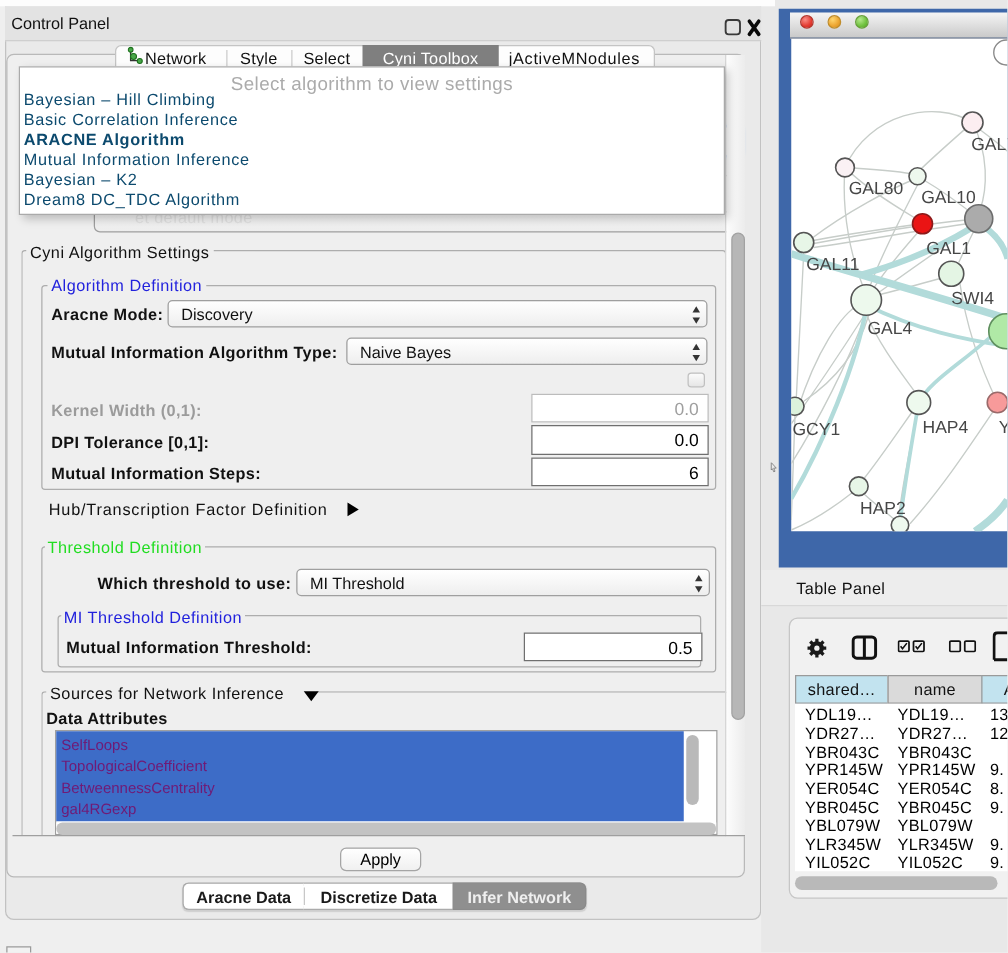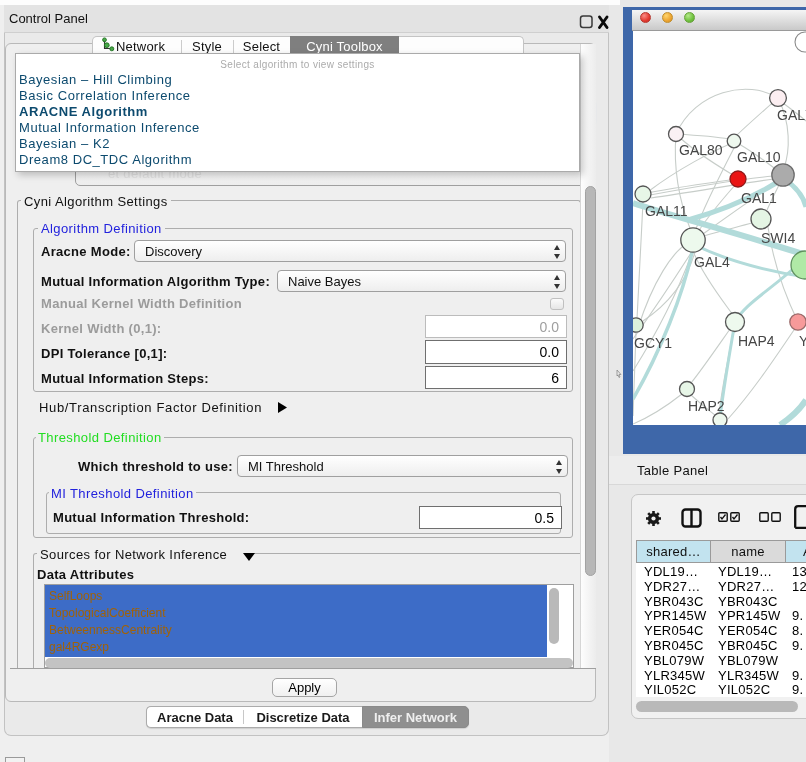--- a/index.html
+++ b/index.html
@@ -55,21 +55,21 @@
 
 #segtabs { position:absolute; left:146px; top:706px; width:323px; height:22px;
   border:1px solid #ababab; border-radius:5px; background:#fff; overflow:hidden;
   box-shadow:0 1px 1px rgba(0,0,0,0.12); }
 .seg { position:absolute; height:22px; font-size:13px; font-weight:bold; color:#1a1a1a;
   text-align:center; padding-top:3px; }
 
 
 #popup { position:absolute; left:15px; top:53px; width:565px; height:119px; background:#fff;
   border:1px solid #aaa; box-shadow:3px 3px 7px rgba(0,0,0,0.22); z-index:50; }
-#popup .hdr { position:absolute; left:0; top:5px; width:100%; text-align:center; font-size:10px; color:#ababab; letter-spacing:0.35px; }
+#popup .hdr { position:absolute; left:0; top:5px; width:100%; text-align:center; font-size:15px; color:#ababab; letter-spacing:0.35px; }
 #popup .it { position:absolute; left:3px; font-size:13px; color:#0c4a6e; white-space:nowrap; letter-spacing:0.55px; }
 
 
 #netwin { position:absolute; left:623px; top:7px; width:183px; height:447px; background:#3e67a9; }
 #nw-title { position:absolute; left:9px; top:3px; width:174px; height:21px;
   background:linear-gradient(#f5f5f5,#c9c9c9); border-bottom:1px solid #9a9a9a; }
 .light { position:absolute; top:5px; width:11px; height:11px; border-radius:50%; }
 #nw-canvas { position:absolute; left:10px; top:24px; width:173px; height:394px; background:#fff; }
 
 
@@ -106,20 +106,21 @@
       <circle cx="4.8" cy="8.2" r="2.4" fill="#4aa84a" stroke="#1c701c" stroke-width="0.9"></circle>
       <circle cx="9.8" cy="11.8" r="2" fill="#4aa84a" stroke="#1c701c" stroke-width="0.9"></circle>
     </svg>
     <span style="position:absolute; left:23px; top:3px;">Network</span>
   </div>
   <div class="tabsep" style="left:181px; top:40px; position:absolute;"></div>
   <div class="tab" style="left:181px; top:36px; width:52px; position:absolute;">Style</div>
   <div class="tabsep" style="left:233px; top:40px; position:absolute;"></div>
   <div class="tab" style="left:233px; top:36px; width:57px; position:absolute;">Select</div>
   <div id="tab-sel" style="left:290px; top:36px; position:absolute;">Cyni Toolbox</div>
+  <div class="tab" style="left:399px; top:36px; width:123px; position:absolute; letter-spacing:0.55px; text-align:left; padding-left:8px;">jActiveMNodules</div>
 
   <div class="abs" style="left:75px; top:158px; width:516px; height:28px; background:linear-gradient(#fcfcfc,#ededed); border:1px solid #9f9f9f; border-radius:5px;"></div>
   <div class="abs" style="left:108px; top:166px; font-size:13px; color:#e2e2e2; white-space:nowrap; letter-spacing:0.3px;">et default mode</div>
 
   <div class="abs" style="left:570px; top:100px; width:24px; height:26px; background:linear-gradient(#fff,#eee); border:2px solid #85aee0; border-radius:5px; box-shadow:0 0 3px #9cc0ea;"></div>
   <div class="abs" style="left:566px; top:140px; width:28px; height:30px; background:linear-gradient(#fff,#eee); border:1px solid #9f9f9f; border-radius:5px;"></div>
 
   <div class="gbox" style="left:17px; top:200px; width:564px; height:468px; border-bottom:none; border-radius:3px 3px 0 0;"></div>
   <div class="gtitle" style="left:21px; top:194px; color:#111;">Cyni Algorithm Settings</div>
 
@@ -135,21 +136,20 @@
   </div>
 
   <div class="lbl" style="left:41px; top:274px;">Mutual Information Algorithm Type:</div>
   <div class="combo" style="left:277px; top:270px; width:289px;">Naive Bayes
     <svg class="arr" viewBox="0 0 8 16">
         <path d="M4 1 L7 6 L1 6 Z" fill="#333"></path>
         <path d="M4 15 L7 10 L1 10 Z" fill="#333"></path>
       </svg>
   </div>
 
-  <div class="lbl dis" style="left:41px; top:296px;">Manual Kernel Width Definition</div>
   <div class="abs" style="left:550px; top:298px; width:14px; height:12px; background:linear-gradient(#fbfbfb,#e6e6e6); border:1px solid #c0c0c0; border-radius:3px;"></div>
 
   <div class="lbl dis" style="left:41px; top:321px;">Kernel Width (0,1):</div>
   <div class="fld dis" style="left:425px; top:315px; width:142px; height:23px;">0.0</div>
 
   <div class="lbl" style="left:41px; top:346px;">DPI Tolerance [0,1]:</div>
   <div class="fld" style="left:425px; top:340px; width:142px; height:24px;">0.0</div>
 
   <div class="lbl" style="left:41px; top:371px;">Mutual Information Steps:</div>
   <div class="fld" style="left:425px; top:366px; width:142px; height:23px;">6</div>
@@ -179,21 +179,21 @@
   <div class="gbox" style="left:33px; top:553px; width:550px; height:115px; border-bottom:none; border-radius:3px 3px 0 0;"></div>
   <div class="gtitle" style="left:37px; top:547px; color:#111; padding-right:26px;">Sources for Network Inference</div>
   <svg class="abs" style="left:242px; top:551px;" width="14" height="11" viewBox="0 0 14 11">
       <path d="M1 2 L13 2 L7 10 Z" fill="#000"></path>
     </svg>
 
   <div class="lbl" style="left:37px; top:567px;">Data Attributes</div>
 
   <div class="abs" style="left:44px; top:584px; width:530px; height:84px; background:#fff; border:1px solid #9f9f9f;"></div>
   <div class="abs" style="left:45px; top:585px; width:502px; height:72px; background:#3d6cc7;"></div>
-  <div class="abs" style="left:49px; top:588px; font-size:12px; color:#a16207; line-height:17px;">SelfLoops<br>TopologicalCoefficient<br>BetweennessCentrality<br>gal4RGexp</div>
+  <div class="abs" style="left:49px; top:588px; font-size:12px; color:#701a75; line-height:17px;">SelfLoops<br>TopologicalCoefficient<br>BetweennessCentrality<br>gal4RGexp</div>
   <div class="abs" style="left:549px; top:588px; width:10px; height:56px; background:#b9b9b9; border-radius:5px;"></div>
   <div class="abs" style="left:45px; top:658px; width:528px; height:9px; background:#fff;"></div>
   <div class="abs" style="left:45px; top:658px; width:528px; height:10px; background:#c3c3c3; border-radius:5px;"></div>
 
   <div id="vsb">
       <div class="thumb"></div>
     </div>
   <div class="abs" style="left:10px; top:668px; width:586px; height:1px; background:#9f9f9f;"></div>
 
   <div id="applybtn">Apply</div>

